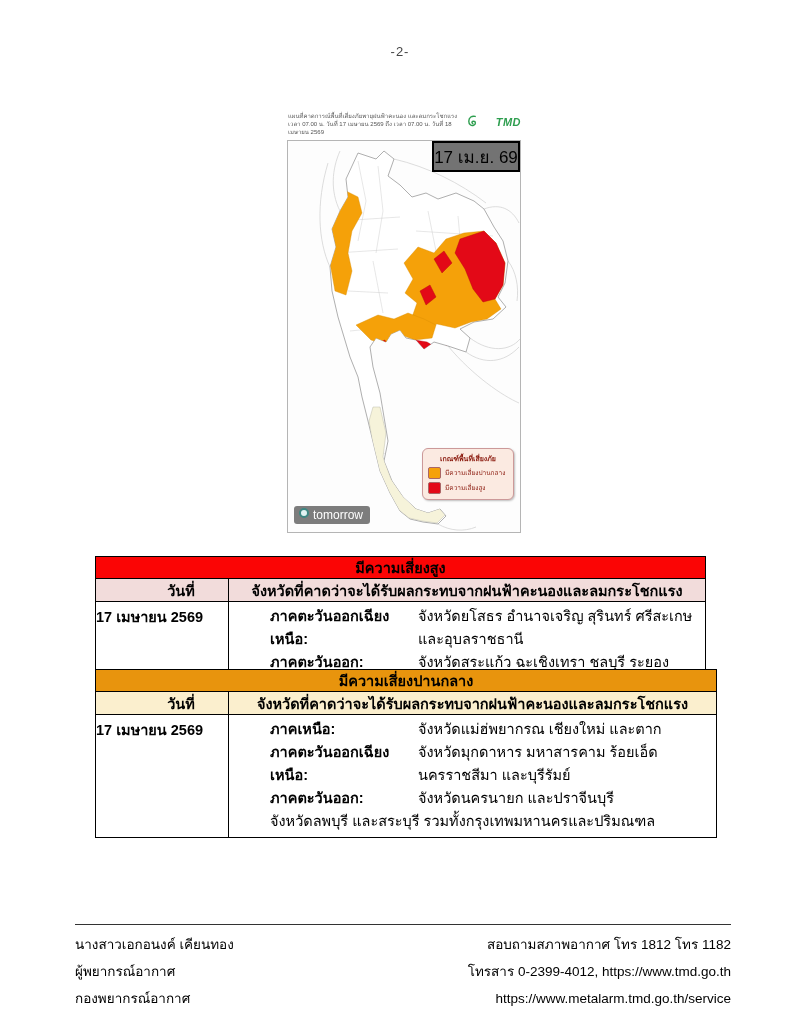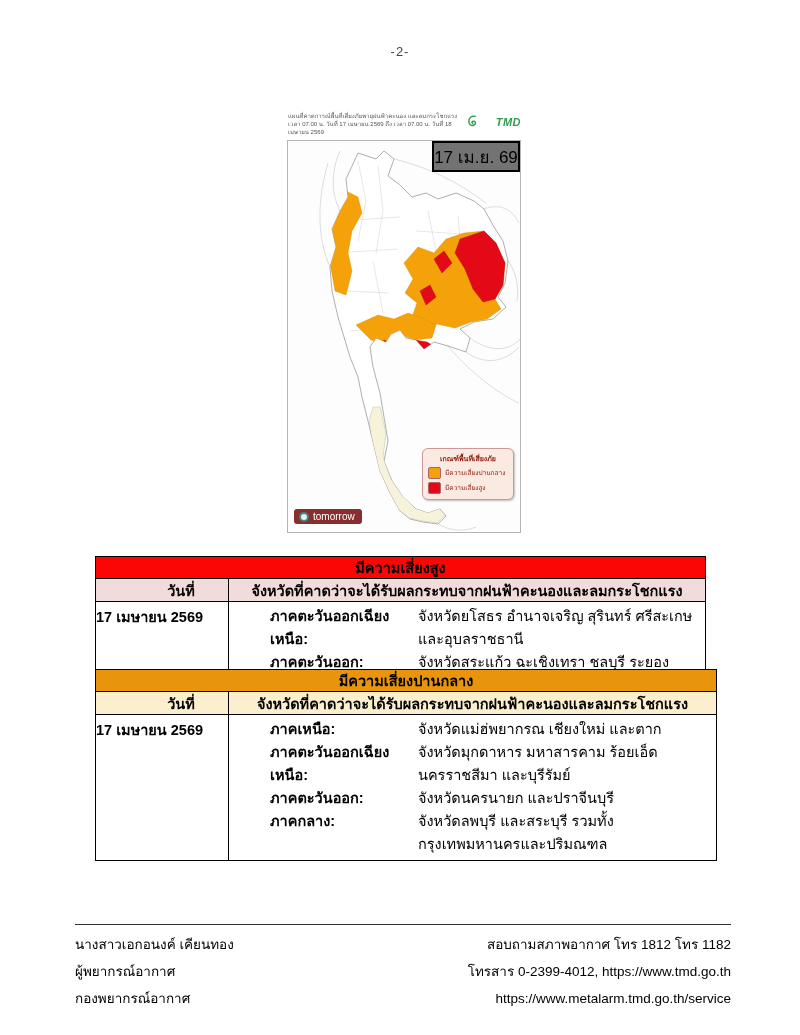--- a/index.html
+++ b/index.html
@@ -26,23 +26,23 @@
   .map-legend { position:absolute; right:6px; bottom:32px; width:92px;
                 background:#fbeae1; border:1px solid #c99; border-radius:6px;
                 padding:4px 5px 5px 5px; box-shadow:1px 1px 2px rgba(0,0,0,.25); z-index:4; }
   .map-legend-title { font-size:7px; font-weight:bold; color:#8b1a0e; text-align:center; margin-bottom:3px; }
   .legend-item { display:flex; align-items:center; gap:4px; margin-top:3px; }
   .legend-swatch { width:13px; height:12px; border:1px solid #a66; border-radius:2px; flex:0 0 auto; }
   .legend-swatch.moderate { background:#f5a109; }
   .legend-swatch.high { background:#e30917; }
   .legend-label { font-size:6.5px; color:#8b1a0e; }
 
-  .watermark { position:absolute; left:6px; bottom:8px; background:#7f1d1d; color:#fff;
-               border-radius:3px; padding:2px 7px 2px 5px; display:flex; align-items:center; gap:4px;
-               font-size:10px; z-index:4; opacity:.92; }
+  .watermark { position:absolute; left:6px; bottom:8px; background:#737373; color:#fff;
+               border-radius:3px; padding:2px 7px 2px 5px; display:flex; align-items:flex-start; gap:4px;
+               font-size:12px; z-index:4; opacity:.92; }
   .watermark-dot { width:10px; height:10px; border-radius:50%; background:#dff3f2;
                    border:2px solid #2c7d78; }
 
   
   .risk-table { position:absolute; border:1px solid #000; background:#fff; font-size:14.5px; }
   .t1 { left:95px; top:556px; width:611px; }
   .t2 { left:95px; top:669px; width:622px; }
   .tbl-title { height:22px; display:flex; align-items:center; justify-content:center;
                font-weight:bold; border-bottom:1px solid #000; font-size:14.5px; }
   .t1 .tbl-title { background:#fb0505; }
@@ -205,21 +205,20 @@
         </div>
         <div class="region-line">
           <span class="region-label">ภาคตะวันออกเฉียงเหนือ:</span>
           <span class="region-provinces">จังหวัดมุกดาหาร มหาสารคาม ร้อยเอ็ด นครราชสีมา และบุรีรัมย์</span>
         </div>
         <div class="region-line">
           <span class="region-label">ภาคตะวันออก:</span>
           <span class="region-provinces">จังหวัดนครนายก และปราจีนบุรี</span>
         </div>
         <div class="region-line">
-          <span class="region-label">ภาคกลาง:</span>
           <span class="region-provinces">จังหวัดลพบุรี และสระบุรี รวมทั้งกรุงเทพมหานครและปริมณฑล</span>
         </div>
       </div>
     </div>
   </div>
 
   <div class="footer">
     <div class="footer-left">
       <div>นางสาวเอกอนงค์  เคียนทอง</div>
       <div>ผู้พยากรณ์อากาศ</div>

